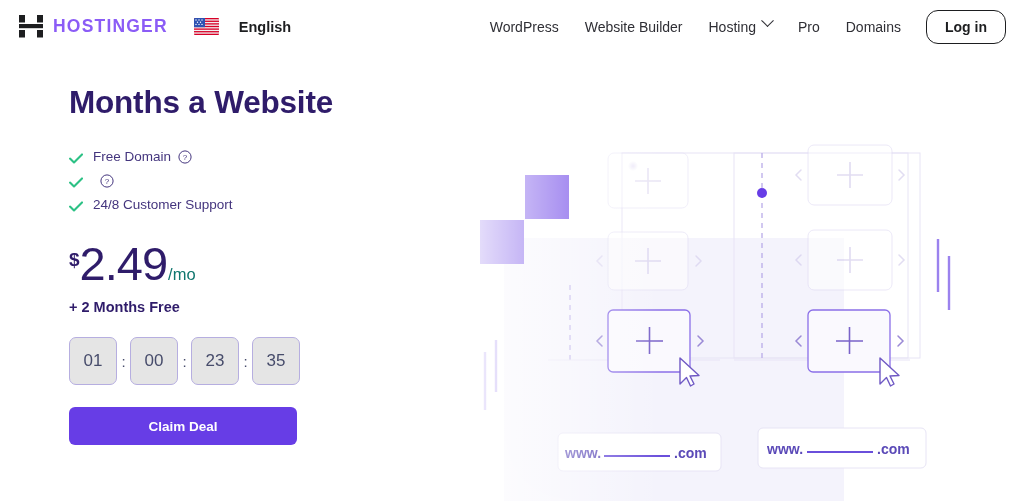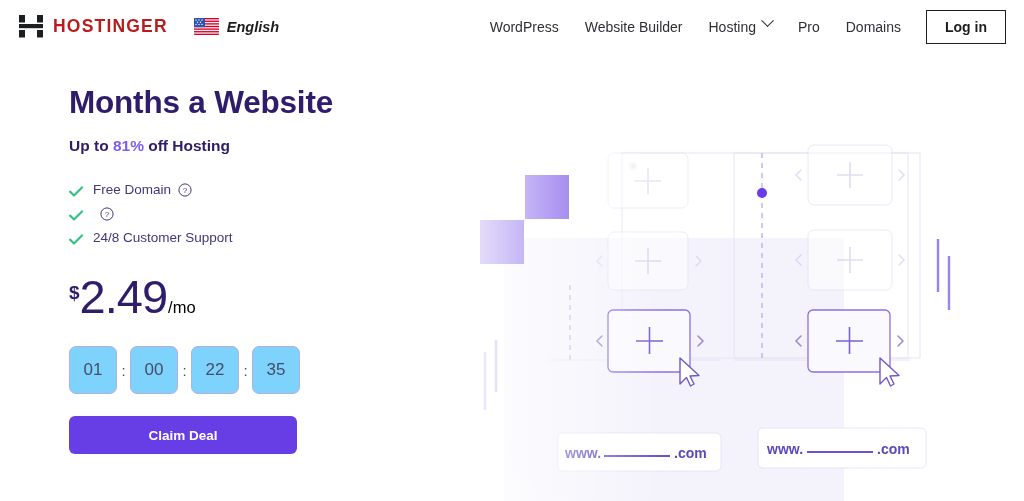--- a/index.html
+++ b/index.html
@@ -21,34 +21,34 @@
     background: #ffffff;
     z-index: 40;
   }
   .brand { display: flex; align-items: center; margin-left: 18px; }
   .logo-mark { width: 26px; height: 25px; display:block; }
   .logo-word {
     margin-left: 9px;
     font-size: 17.5px;
     font-weight: 700;
     letter-spacing: 1.2px;
-    color: #b91c1c;
+    color: #8b5cf6;
   }
   .lang {
     display: flex; align-items: center;
     margin-left: 26px; cursor: pointer;
   }
   .flag {
     width: 25px; height: 17px;
     border-radius: 1px; overflow: hidden;
     display: block;
   }
   .lang-label {
-    margin-left: 8px;
-    font-size: 14.5px; font-weight: 700; color: #1d1e20; font-style: italic;
+    margin-left: 20px;
+    font-size: 14.5px; font-weight: 700; color: #1d1e20;
   }
 
   .nav {
     margin-left: auto;
     display: flex; align-items: center;
     margin-right: 18px;
   }
   .nav-item {
     font-size: 14px;
     color: #2f2f35;
@@ -60,21 +60,21 @@
   }
   .chev {
     display:inline-block; width:9px; height:9px;
     border-right: 1.8px solid #2f2f35;
     border-bottom: 1.8px solid #2f2f35;
     transform: rotate(45deg) translate(-2px,-2px);
   }
   .login-btn {
     margin-left: 12px;
     border: 1.6px solid #1d1e20;
-    border-radius: 0;
+    border-radius: 12px;
     padding: 8px 18px;
     font-size: 14px; font-weight: 700;
     color: #1d1e20; background: #fff;
     cursor: pointer;
   }
 
   
   .hero-left {
     position: absolute;
     left: 69px; top: 82px;
@@ -105,33 +105,33 @@
   .feature-label { font-size: 13.5px; color: #44357e; }
   .info-ic { width: 14px; height: 14px; margin-left: 7px; display:block; cursor:pointer; }
 
   .price-row {
     margin-top: 24px;
     display: flex; align-items: baseline;
     color: #2f1c6a;
   }
   .currency { font-size: 19px; font-weight: 700; position: relative; top: -14px; }
   .amount { font-size: 47px; font-weight: 400; letter-spacing: -1px; }
-  .per { font-size: 16.5px; font-weight: 400; color: #000000; margin-left: 1px; }
+  .per { font-size: 16.5px; font-weight: 400; color: #0f766e; margin-left: 1px; }
   .months-free {
     margin-top: 8px;
     font-size: 14.5px; font-weight: 700; color: #2f1c6a;
   }
 
   .countdown { margin-top: 22px; display: flex; align-items: center; }
   .cd-box {
     width: 48px; height: 48px;
     border: 1.3px solid #b6aee0;
     border-radius: 7px;
     display: flex; align-items: center; justify-content: center;
-    font-size: 17px; color: #474c6b; background:#7dd3fc;
+    font-size: 17px; color: #474c6b; background:#e5e5e5;
   }
   .cd-sep { width: 13px; text-align: center; color: #474c6b; font-size: 15px; }
 
   .cta {
     margin-top: 22px;
     width: 228px; height: 38px;
     background: #673de6;
     color: #ffffff;
     border: none; border-radius: 6px;
     font-size: 13.5px; font-weight: 700;
@@ -221,21 +221,20 @@
       <div class="login-btn">Log in</div>
     </div>
   </div>
 
   <div class="hero-left">
 
     <div class="h1">
       <div>Months a Website</div>
     </div>
 
-    <div class="subhead"><span>Up to </span><span class="pct">81%</span><span> off Hosting</span></div>
 
     <div class="features">
 
       <div class="feature">
         <span>
           <svg class="tick" viewBox="0 0 14 11">
               <path d="M1 5.6 L5 9.4 L13 1.4" stroke="#2cc185" stroke-width="2.1" fill="none" stroke-linecap="round" stroke-linejoin="round"></path>
             </svg>
         </span>
         <span class="feature-label">Free Domain</span>
@@ -269,27 +268,28 @@
         </span>
         <span class="feature-label">24/8 Customer Support</span>
       </div>
     </div>
 
     <div class="price-row">
       <span class="currency">$</span>
       <span class="amount">2.49</span>
       <span class="per">/mo</span>
     </div>
+    <div class="months-free">+ 2 Months Free</div>
 
     <div class="countdown">
       <div class="cd-box">01</div>
       <div class="cd-sep">:</div>
       <div class="cd-box">00</div>
       <div class="cd-sep">:</div>
-      <div class="cd-box">22</div>
+      <div class="cd-box">23</div>
       <div class="cd-sep">:</div>
       <div class="cd-box">35</div>
     </div>
 
     <button class="cta">Claim Deal</button>
 
   </div>
 
   <div class="illo">
     <svg width="584" height="381" viewBox="0 0 584 381">

